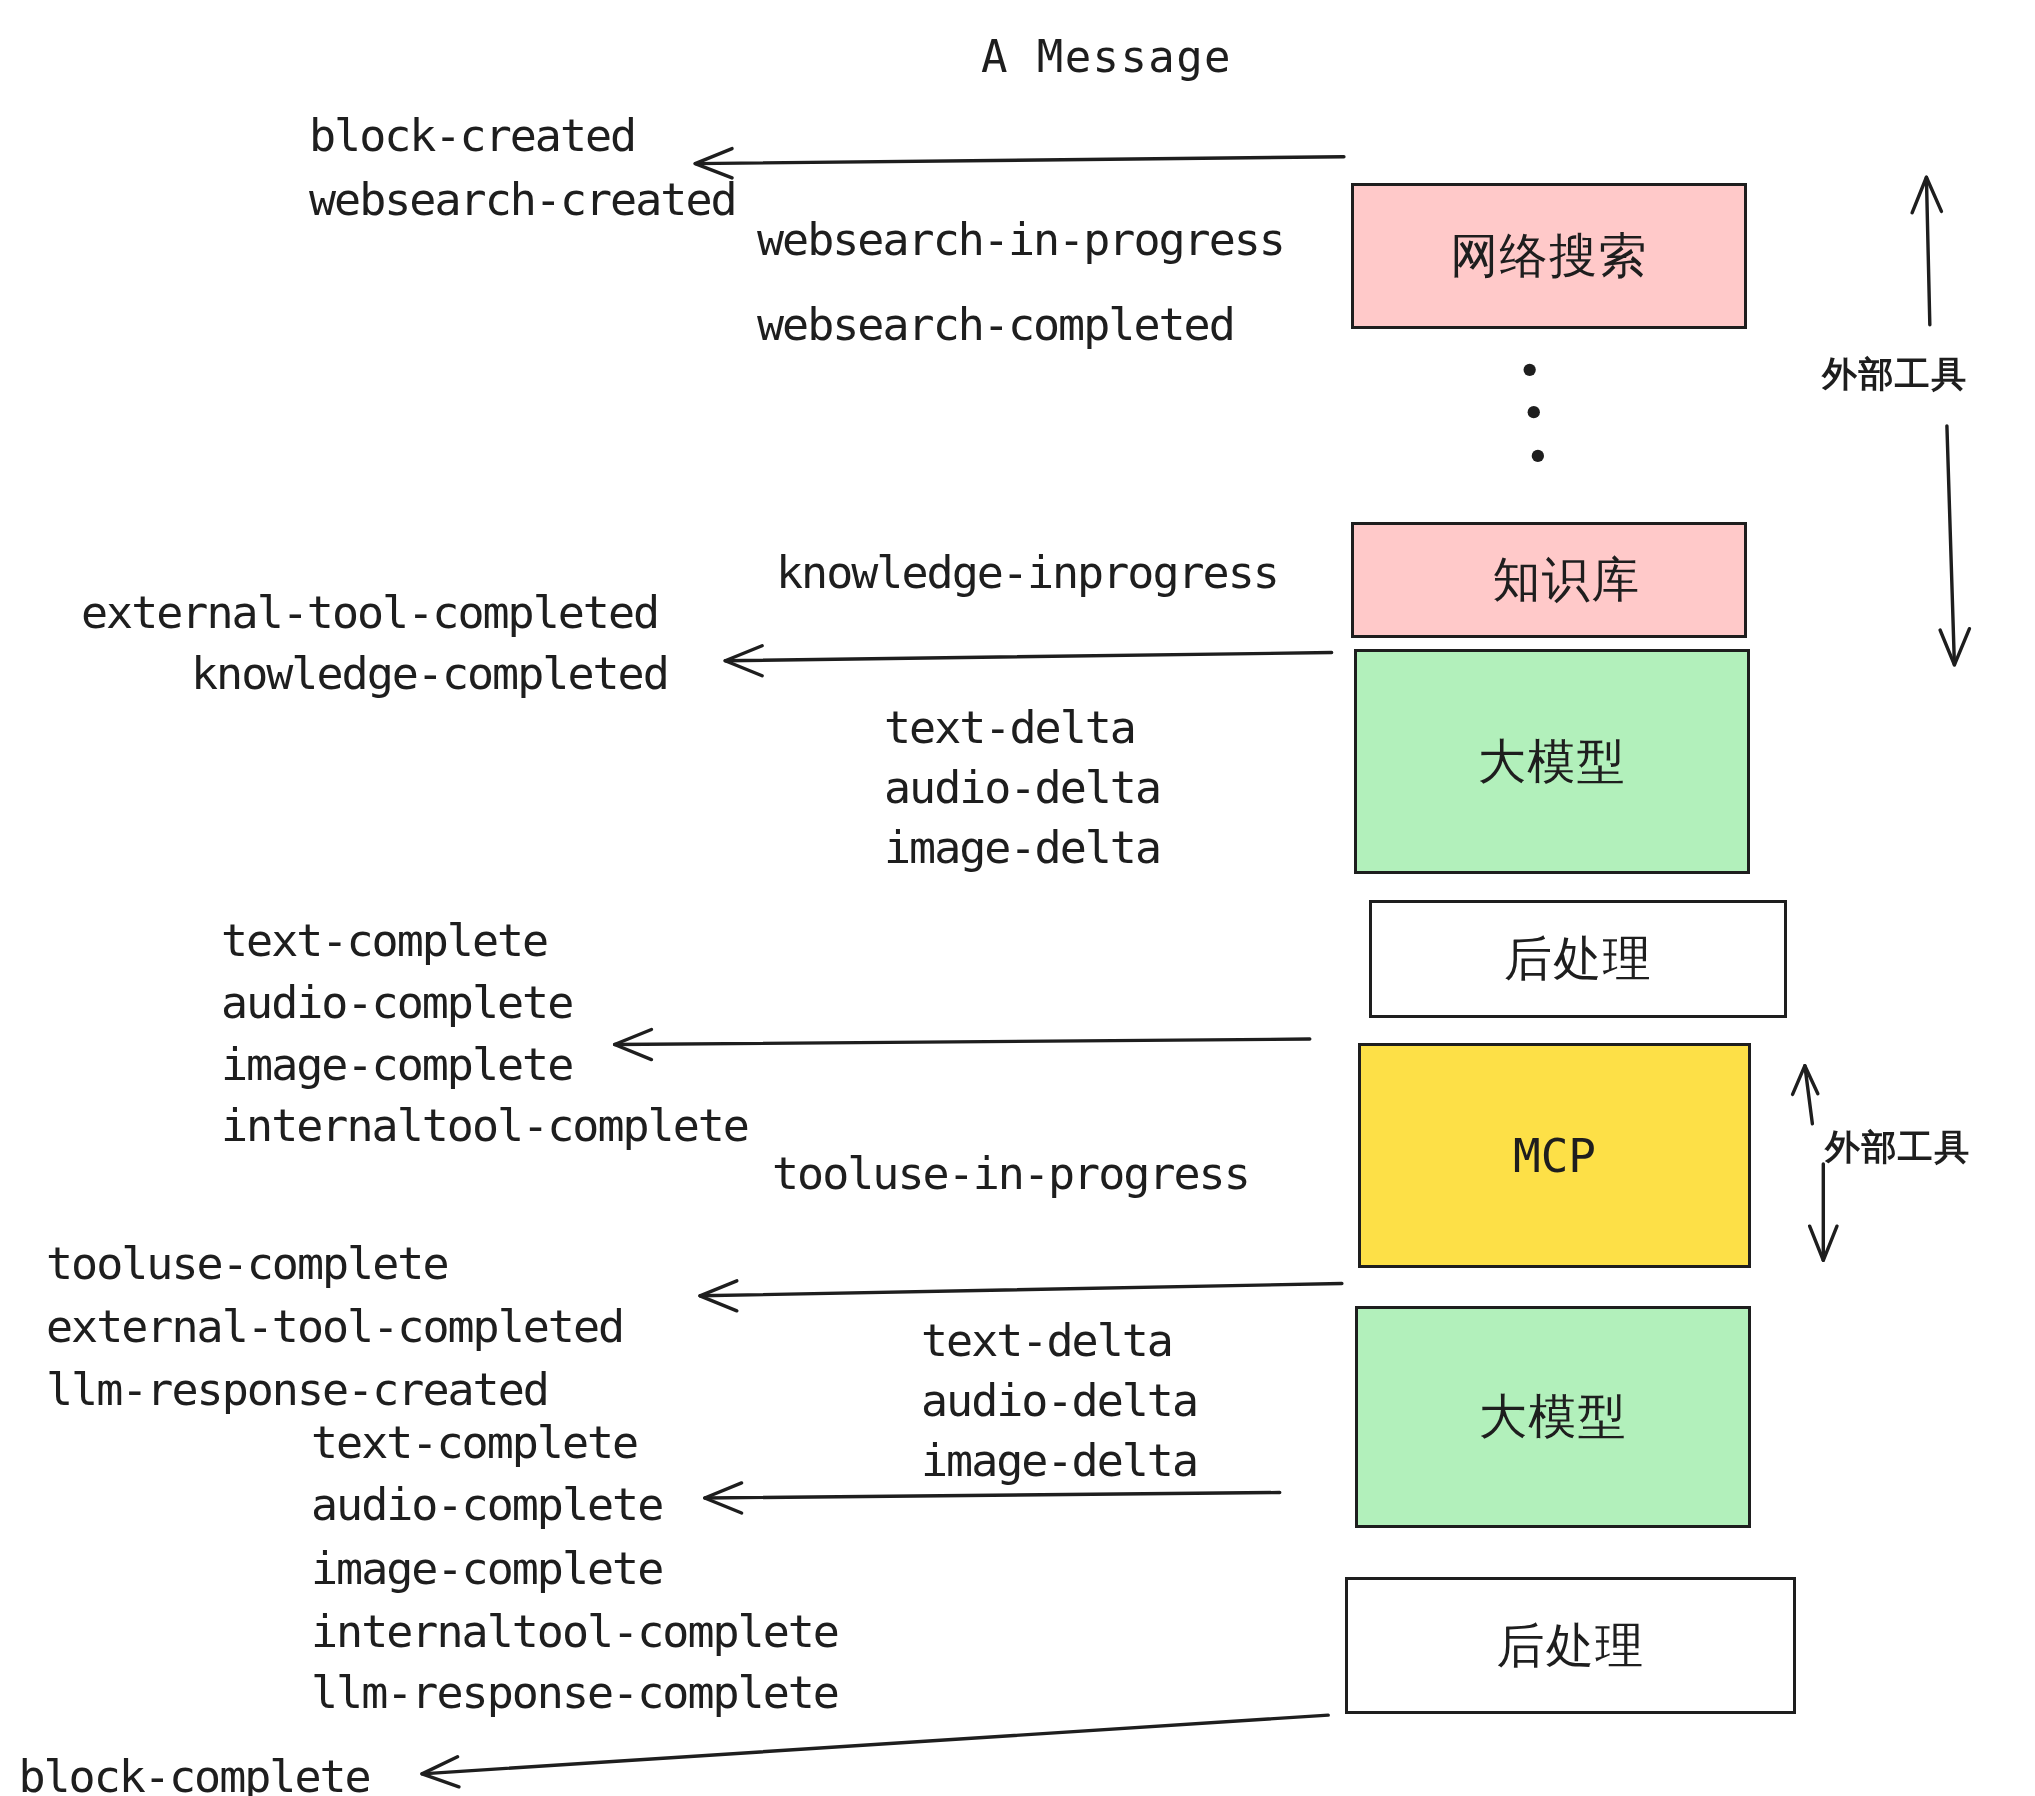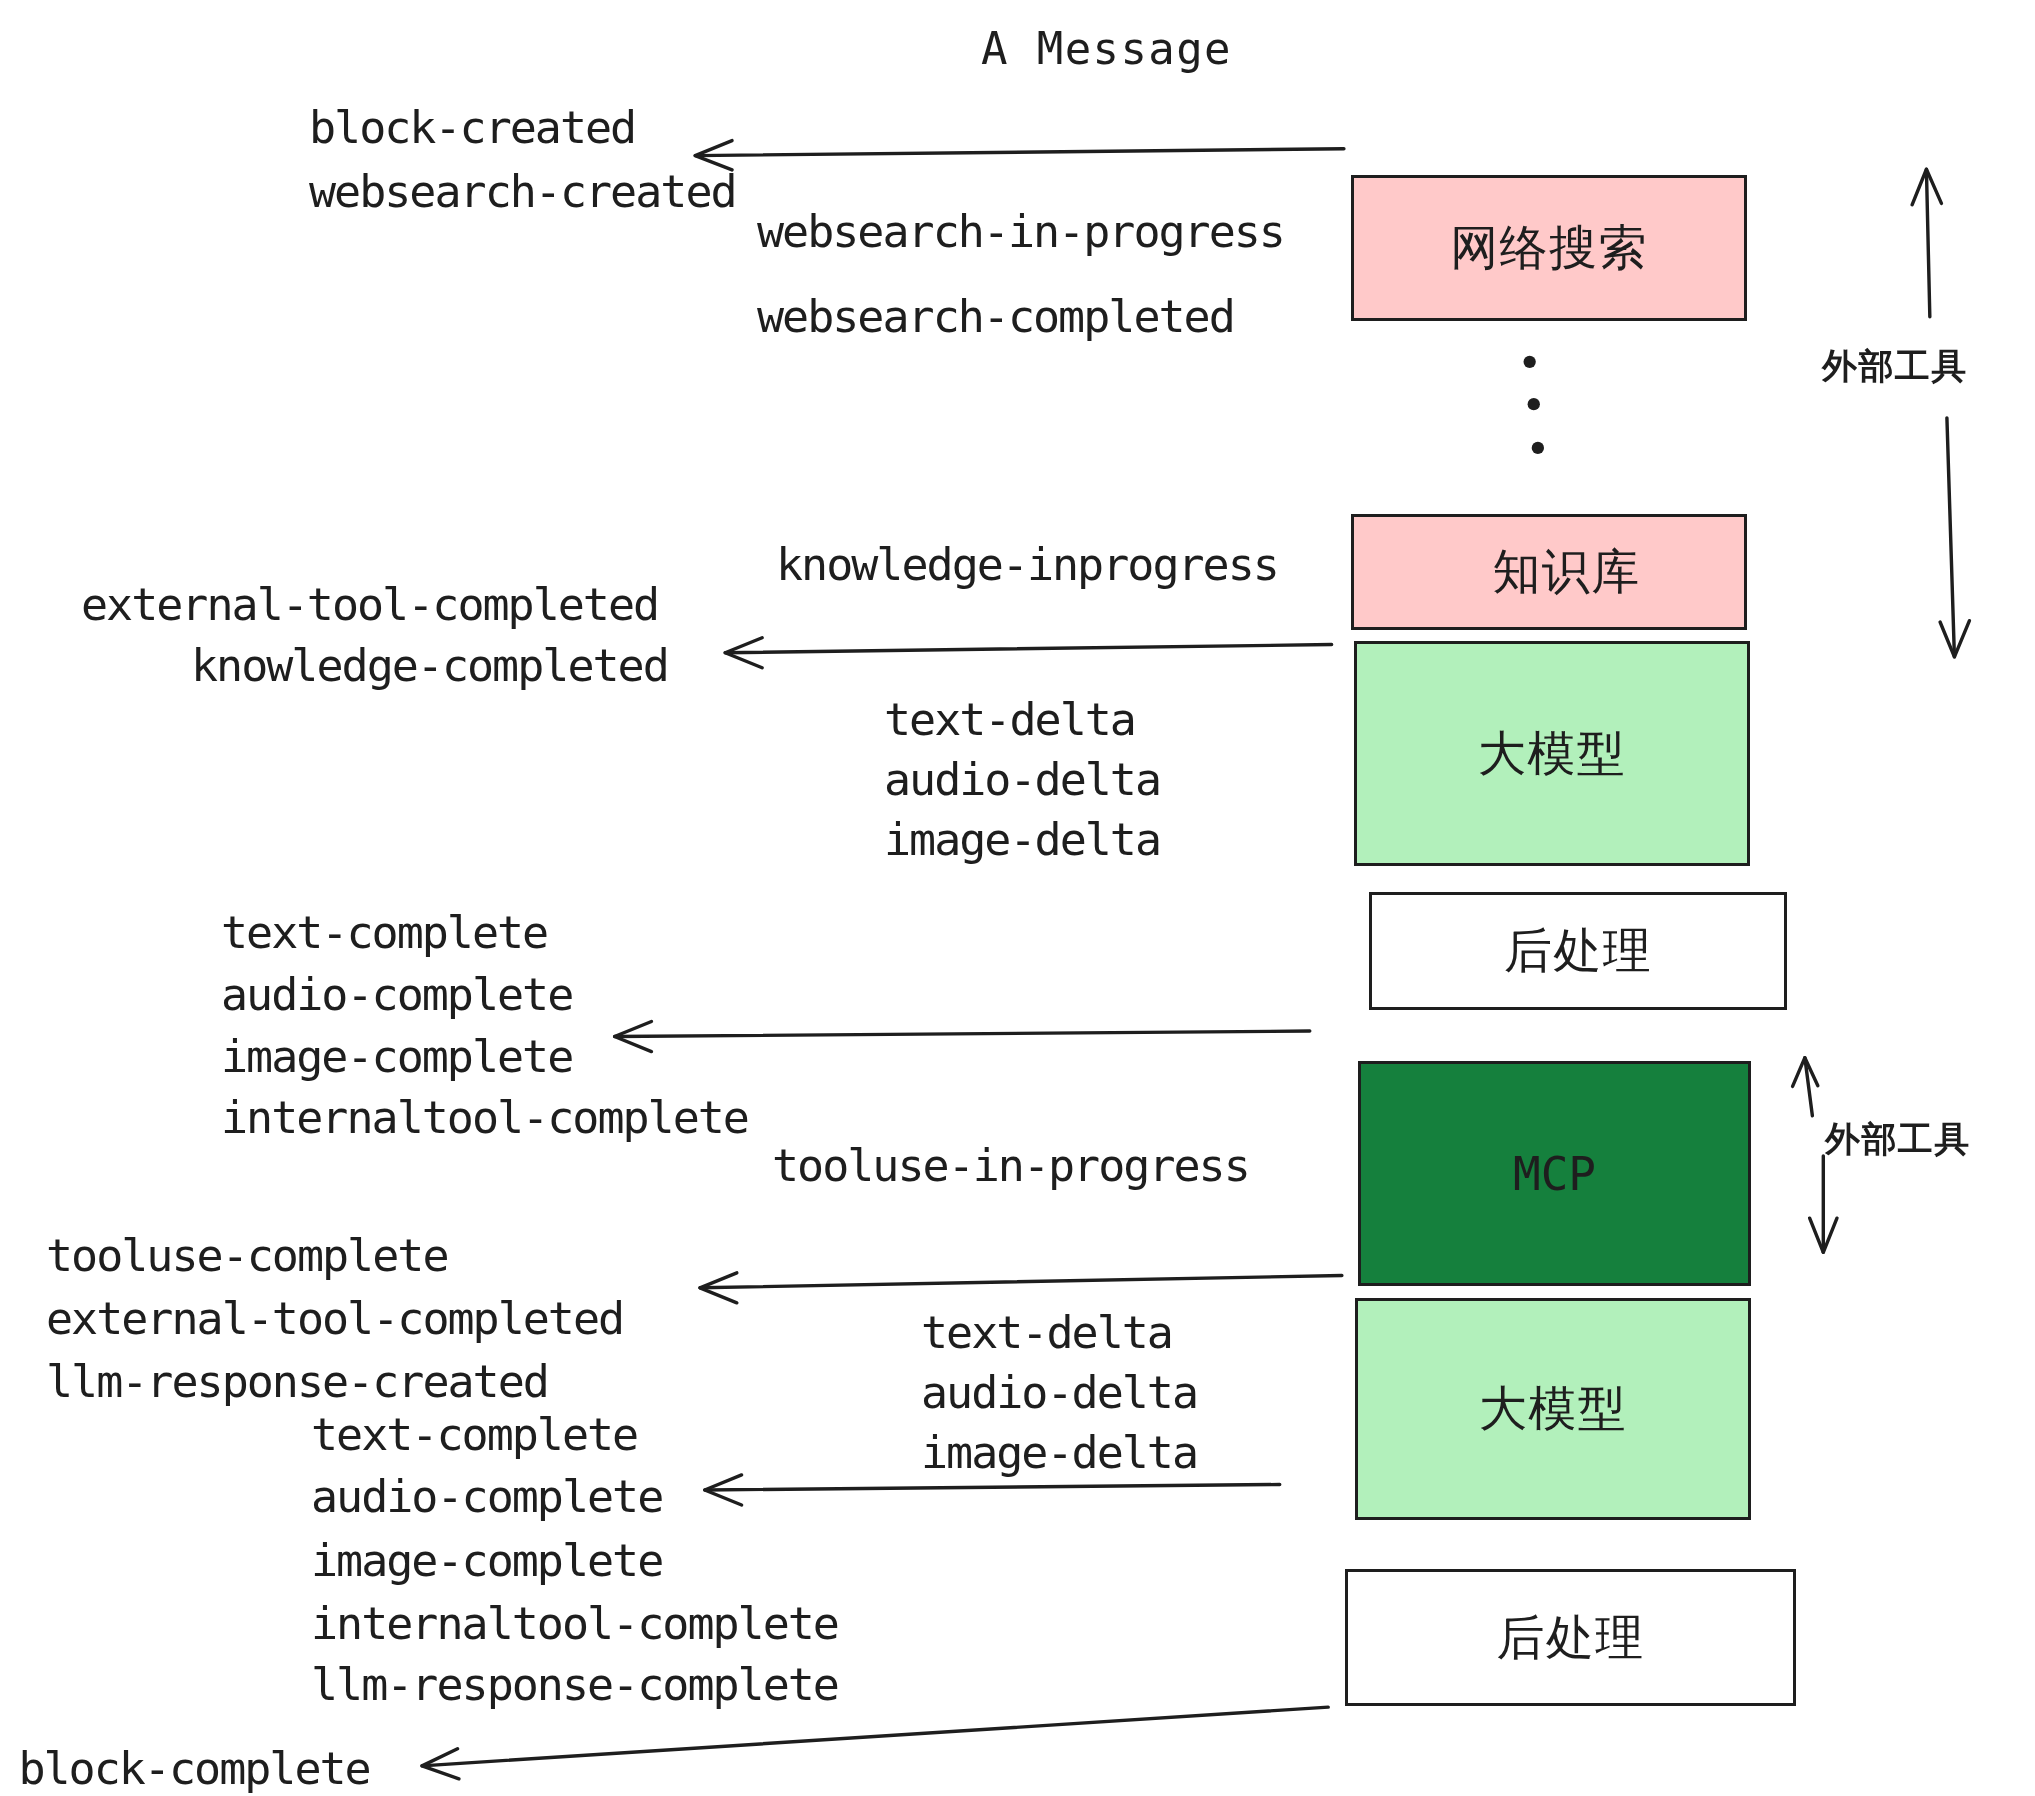--- a/index.html
+++ b/index.html
@@ -5,21 +5,21 @@
   html, body {
     margin: 0;
     padding: 0;
     width: 2035px;
     height: 1796px;
     background: #ffffff;
     overflow: hidden;
   }
   #canvas {
     position: absolute;
-    left: 0; top: 4px;
+    left: 0; top: 12px;
     width: 2035px;
     height: 1300px;
     font-family: "DejaVu Sans Mono", monospace;
     color: #1e1e1e;
   }
   #arrow-layer {
     position: absolute;
     left: 0; top: 0;
     width: 2035px;
     height: 1796px;
@@ -165,21 +165,21 @@
   </div>
   <div class="box" style="left: 1351px; top: 510px; width: 396px; height: 116px; background-color: rgb(255, 201, 201); padding-left: 35px;">
     <span class="box-label">知识库</span>
   </div>
   <div class="box" style="left: 1354px; top: 637px; width: 396px; height: 225px; background-color: rgb(178, 240, 187);">
     <span class="box-label">大模型</span>
   </div>
   <div class="box" style="left: 1369px; top: 888px; width: 418px; height: 118px; background-color: rgb(255, 255, 255);">
     <span class="box-label">后处理</span>
   </div>
-  <div class="box" style="left: 1358px; top: 1031px; width: 393px; height: 225px; background-color: #15803d; margin-top: 26px;">
+  <div class="box" style="left: 1358px; top: 1031px; width: 393px; height: 225px; background-color: #fde047;">
     <span class="box-label mono">MCP</span>
   </div>
   <div class="box" style="left: 1355px; top: 1294px; width: 396px; height: 222px; background-color: rgb(178, 240, 187);">
     <span class="box-label">大模型</span>
   </div>
   <div class="box" style="left: 1345px; top: 1565px; width: 451px; height: 137px; background-color: rgb(255, 255, 255);">
     <span class="box-label">后处理</span>
   </div>
 
   <div class="side-label" style="left:1822px;top:339px">外部工具</div>

